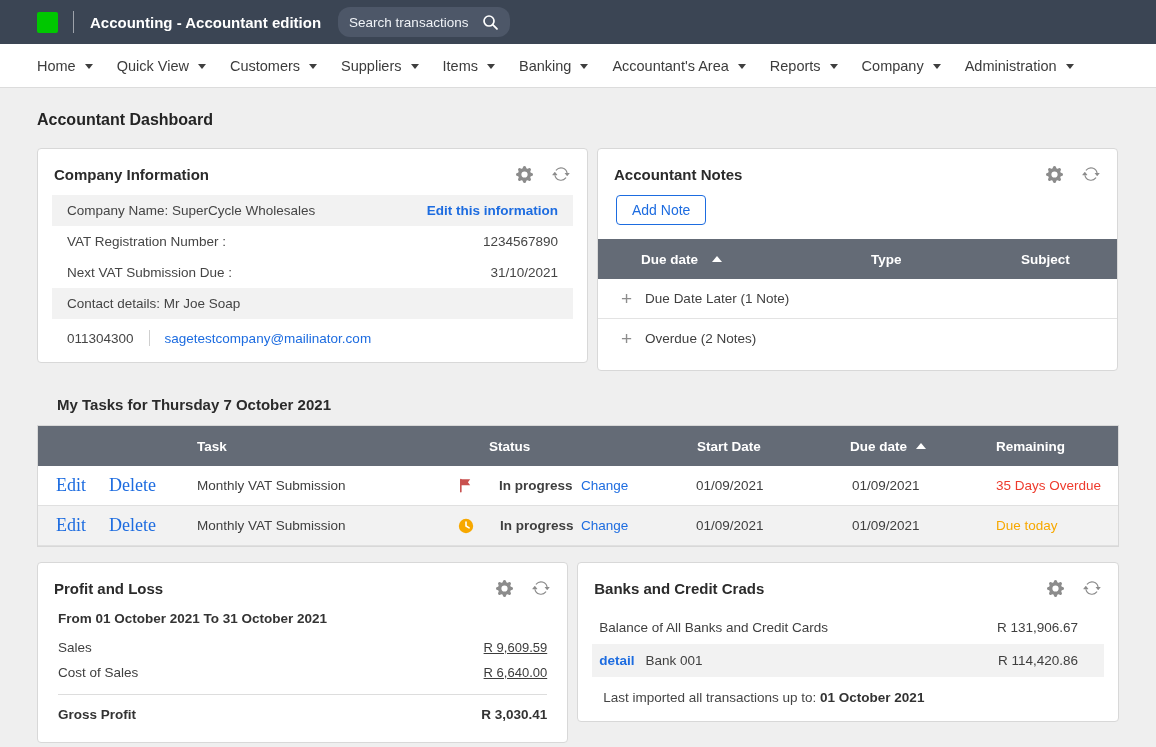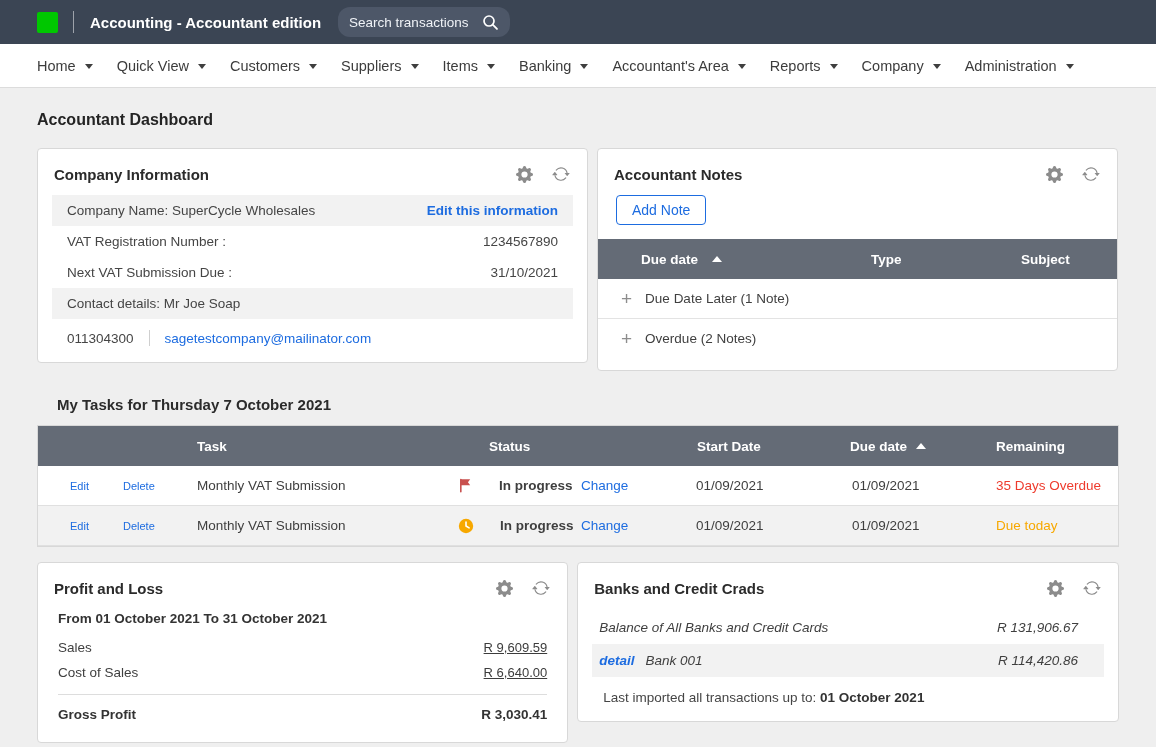--- a/index.html
+++ b/index.html
@@ -66,40 +66,40 @@
   .tasks-table { background:#14b8a6; border:1px solid #d8d8d8; }
   .t-grid { display:grid; grid-template-columns:53px 106px 261px 123px 85px 157px 155px 1fr; align-items:center; height:40px; }
   .tasks-head { background:#646b76; color:#fff; font-size:13.5px; font-weight:700; }
   .th-task { }
   .th-status { padding-left:31px; }
   .th-start { padding-left:31px; }
   .th-due { padding-left:27px; display:flex; align-items:center; gap:9px; cursor:pointer; }
   .th-rem { padding-left:18px; }
   .tasks-row { font-size:13.5px; color:#3f3f3f; border-bottom:1px solid #e0e0e0; background:#fff; }
   .tasks-row.alt { background:#f2f2f2; }
-  .c-edit, .c-delete { padding-left:32px; font-size:11px; }
+  .c-edit, .c-delete { padding-left:18px; font-size:18px;font-family:Liberation Serif, serif; }
   .c-status { display:flex; align-items:center; gap:26px;font-weight:bold; }
   .c-status svg { display:block; }
   .c-start { padding-left:30px; }
   .c-due { padding-left:29px; }
   .c-rem { padding-left:18px; }
   .rem-red { color:#ee3b2d; }
   .rem-amber { color:#f7a800; }
   
   .panel-row.bottom { margin-top:15px; }
   .panel.pl { width:551px; }
   .pl-body { margin:2px 20px 18px; font-size:13.5px; }
   .pl-period { font-weight:700; color:#333; padding-bottom:9px; }
   .pl-row { display:flex; justify-content:space-between; align-items:center; padding:5px 0; }
   .pl-row .val { font-size:13px; color:#3c3c3c;text-decoration:underline; }
   .pl-divider { border-top:1px solid #ddd; margin-top:9px; }
   .pl-total { display:flex; justify-content:space-between; align-items:center; font-weight:700; color:#333; padding:12px 0 2px; }
   .panel.banks { width:562px; }
   .bk-body { margin:2px 14px 14px; font-size:13.5px; }
-  .bk-row { display:flex; justify-content:space-between; align-items:center; padding:9px 26px 9px 7px; min-height:32px;font-style:italic; }
+  .bk-row { display:flex; justify-content:space-between; align-items:center; padding:9px 26px 9px 7px; min-height:32px; }
   .bk-row.gray { background:#f2f2f2; }
   .bk-name { display:flex; align-items:center; gap:11px; }
   .detail-link { font-weight:700; font-size:13.5px; }
   .bk-note { padding:13px 0 2px 11px; color:#454545; }
   .bk-note b { color:#333; }
 </style>
 </head>
 <body>
 
 <div class="topbar">

